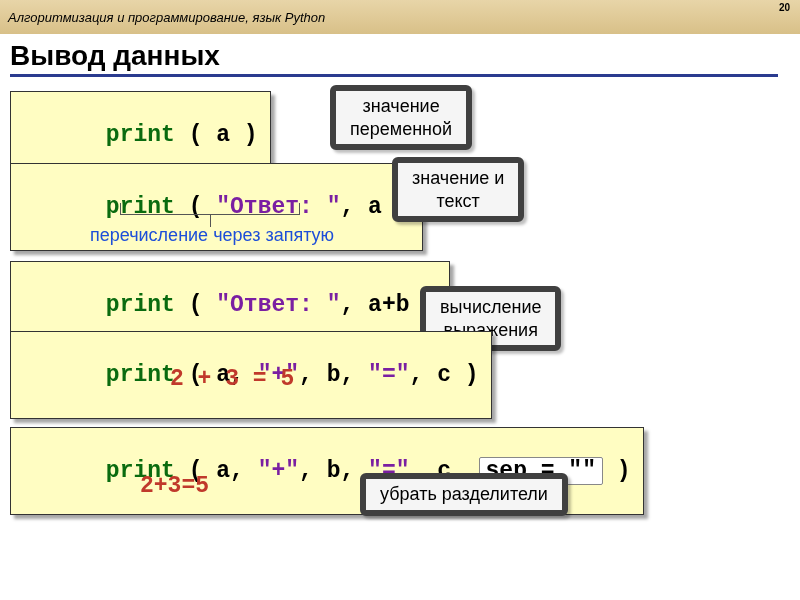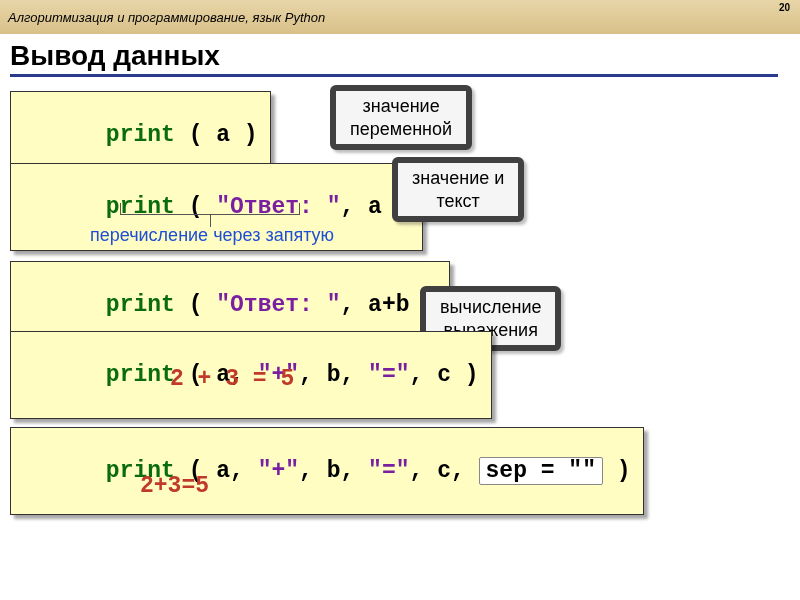--- a/index.html
+++ b/index.html
@@ -148,15 +148,16 @@
       <span class="kw">print</span><span class="pun"> ( a, </span><span class="str">"+"</span><span class="pun">, b, </span><span class="str">"="</span><span class="pun">, c )</span>
     </div>
     <div class="output abs" style="left:160px; top:35px;">2 + 3 = 5</div>
   </div>
 
   <div class="row" style="height:84px;">
     <div class="code-box abs" style="left:0; top:0;">
       <span class="kw">print</span><span class="pun"> ( a, </span><span class="str">"+"</span><span class="pun">, b, </span><span class="str">"="</span><span class="pun">, c, </span><span class="sep">sep = ""</span><span class="pun"> )</span>
     </div>
     <div class="output abs" style="left:130px; top:46px;">2+3=5</div>
+    <div class="note abs" style="left:350px; top:46px;">убрать разделители</div>
   </div>
 
 </div>
 
 </body></html>

